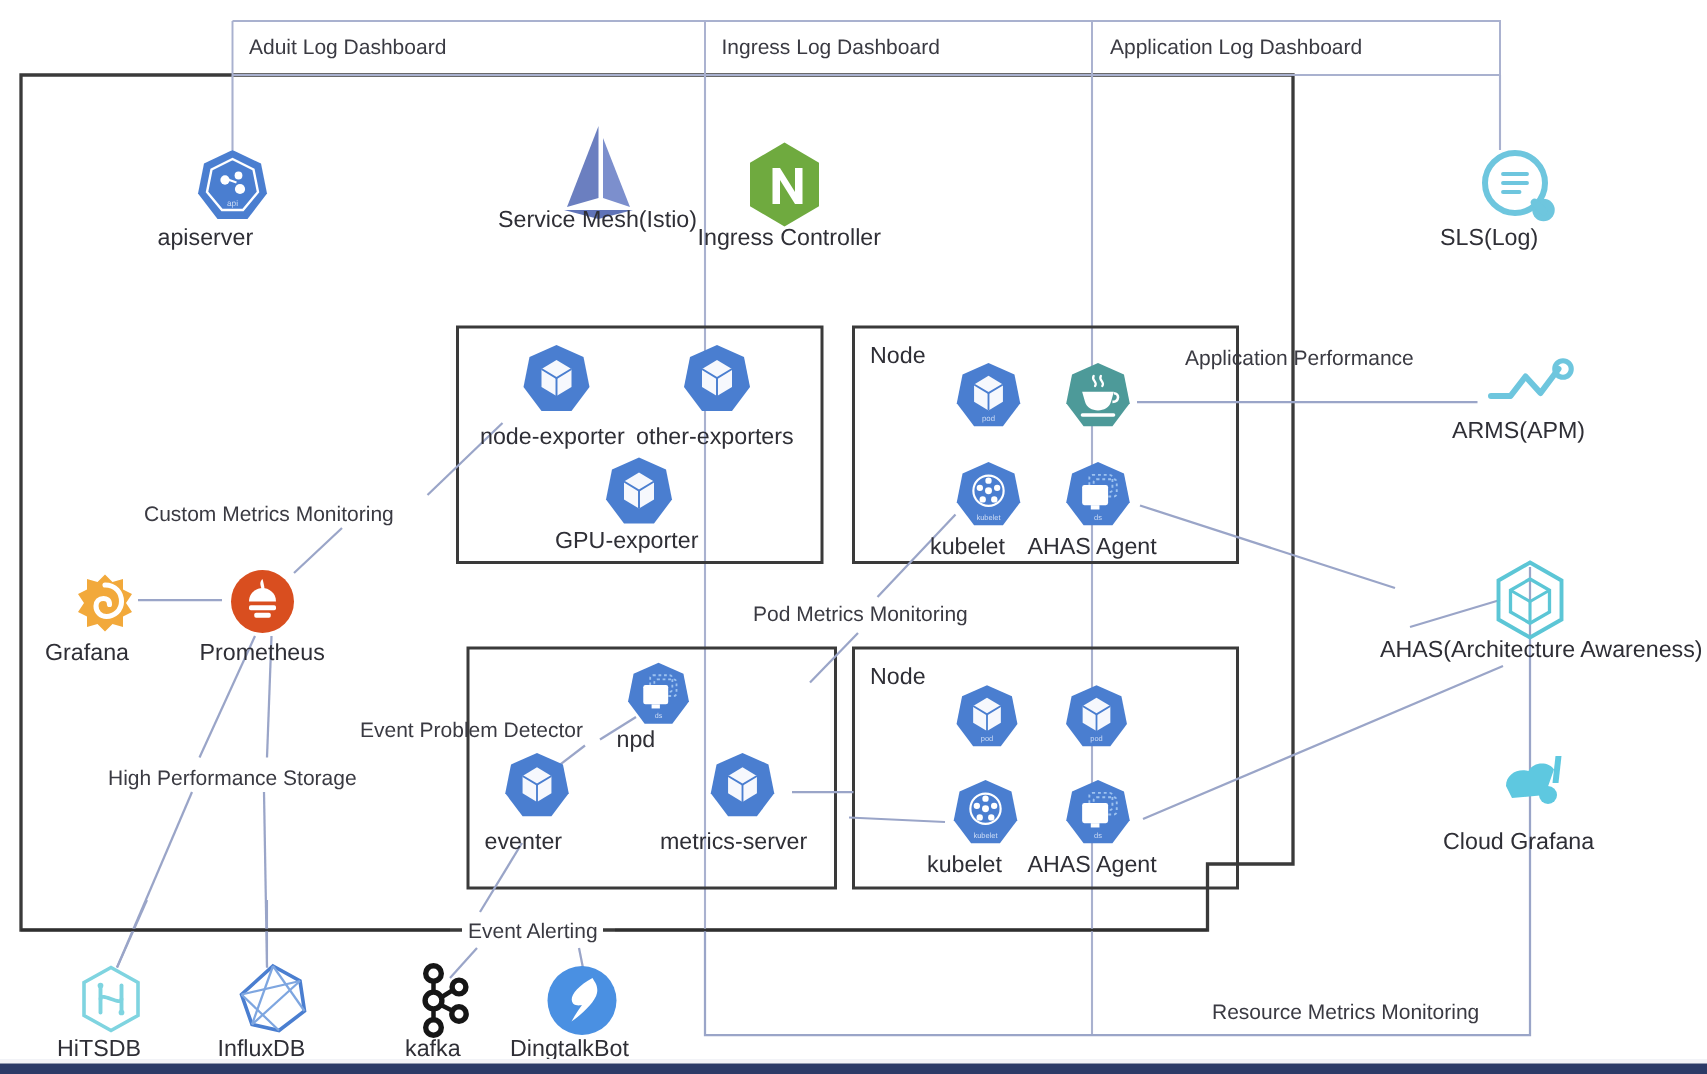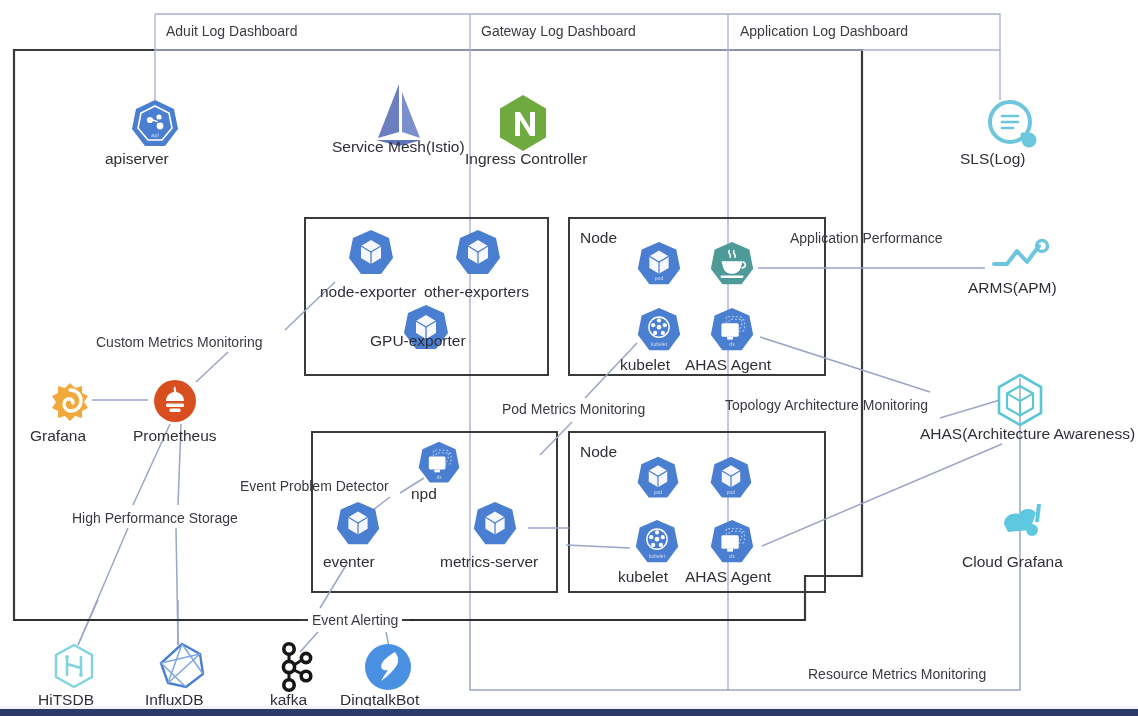--- a/index.html
+++ b/index.html
@@ -91,21 +91,21 @@
       <line x1="178" y1="600" x2="178" y2="645"></line>
     </g>
 
     <g stroke="#2f2f2f" stroke-width="1.8" fill="none">
       <line x1="14" y1="620" x2="300" y2="620"></line>
       <line x1="410" y1="620" x2="805" y2="620"></line>
     </g>
   </svg>
 
   <div class="lbl" style="left:166px;top:24px">Aduit Log Dashboard</div>
-  <div class="lbl" style="left:481px;top:24px">Gateway Log Dashboard</div>
+  <div class="lbl" style="left:481px;top:24px">Ingress Log Dashboard</div>
   <div class="lbl" style="left:740px;top:24px">Application Log Dashboard</div>
 
   <div class="icon" style="left:128px;top:98px">
     <svg width="54" height="54" viewBox="0 0 54 54">
       <polygon points="27,2 46,11 50,31 37,48 17,48 4,31 8,11" fill="#4a7ed0"></polygon>
       <polygon points="27,8 41,15 44,30 34,42 20,42 10,30 13,15" fill="none" stroke="#ffffff" stroke-width="1.6"></polygon>
       <g fill="#ffffff">
         <circle cx="22" cy="22" r="3.1"></circle>
         <circle cx="31" cy="19" r="2.6"></circle>
         <circle cx="32" cy="28" r="3.4"></circle>
@@ -176,21 +176,21 @@
   <div class="icon" style="left:400px;top:303px">
     <svg width="52" height="52" viewBox="0 0 52 52">
       <polygon points="26,2 44,10 48,30 36,46 16,46 4,30 8,10" fill="#4a7ed0"></polygon>
       <polygon points="26,12 36,18 36,30 26,36 16,30 16,18" fill="#ffffff" opacity="0.95"></polygon>
       <g stroke="#4a7ed0" stroke-width="1.3" fill="none">
         <polyline points="16,18 26,24 36,18"></polyline>
         <line x1="26" y1="24" x2="26" y2="36"></line>
       </g>
     </svg>
   </div>
-  <div class="node-lbl" style="left:370px;top:332px;width:112px">GPU-exporter</div>
+  <div class="node-lbl" style="left:370px;top:352px;width:112px">GPU-exporter</div>
 
   <div class="box-title" style="left:580px;top:229px">Node</div>
 
   <div class="icon" style="left:634px;top:240px">
     <svg width="50" height="50" viewBox="0 0 52 52">
       <polygon points="26,2 44,10 48,30 36,46 16,46 4,30 8,10" fill="#4a7ed0"></polygon>
       <polygon points="26,11 36,17 36,29 26,35 16,29 16,17" fill="#ffffff" opacity="0.95"></polygon>
       <g stroke="#4a7ed0" stroke-width="1.3" fill="none">
         <polyline points="16,17 26,23 36,17"></polyline>
         <line x1="26" y1="23" x2="26" y2="35"></line>
@@ -439,21 +439,20 @@
     <svg width="48" height="48" viewBox="0 0 48 48">
       <circle cx="24" cy="24" r="23" fill="#4a90e2"></circle>
       <path d="M31,9 C20,15 15,22 18,26 C20,28 24,27 24,27 C24,27 19,34 17,38 C23,34 33,25 34,19 C35,14 32,11 31,9 Z" fill="#ffffff"></path>
     </svg>
   </div>
   <div class="node-lbl" style="left:340px;top:691px;width:98px">DingtalkBot</div>
 
   <div class="lbl" style="left:96px;top:335px">Custom Metrics Monitoring</div>
   <div class="lbl" style="left:790px;top:231px">Application Performance</div>
   <div class="lbl" style="left:502px;top:402px">Pod Metrics Monitoring</div>
-  <div class="lbl" style="left:725px;top:398px">Topology Architecture Monitoring</div>
   <div class="lbl" style="left:240px;top:479px">Event Problem Detector</div>
   <div class="lbl" style="left:72px;top:511px">High Performance Storage</div>
   <div class="lbl" style="left:308px;top:613px;background:#fff;padding:0 4px">Event Alerting</div>
   <div class="lbl" style="left:808px;top:667px">Resource Metrics Monitoring</div>
 
   <div class="bottombar2"></div>
   <div class="bottombar"></div>
 </div>
 
 </body></html>

